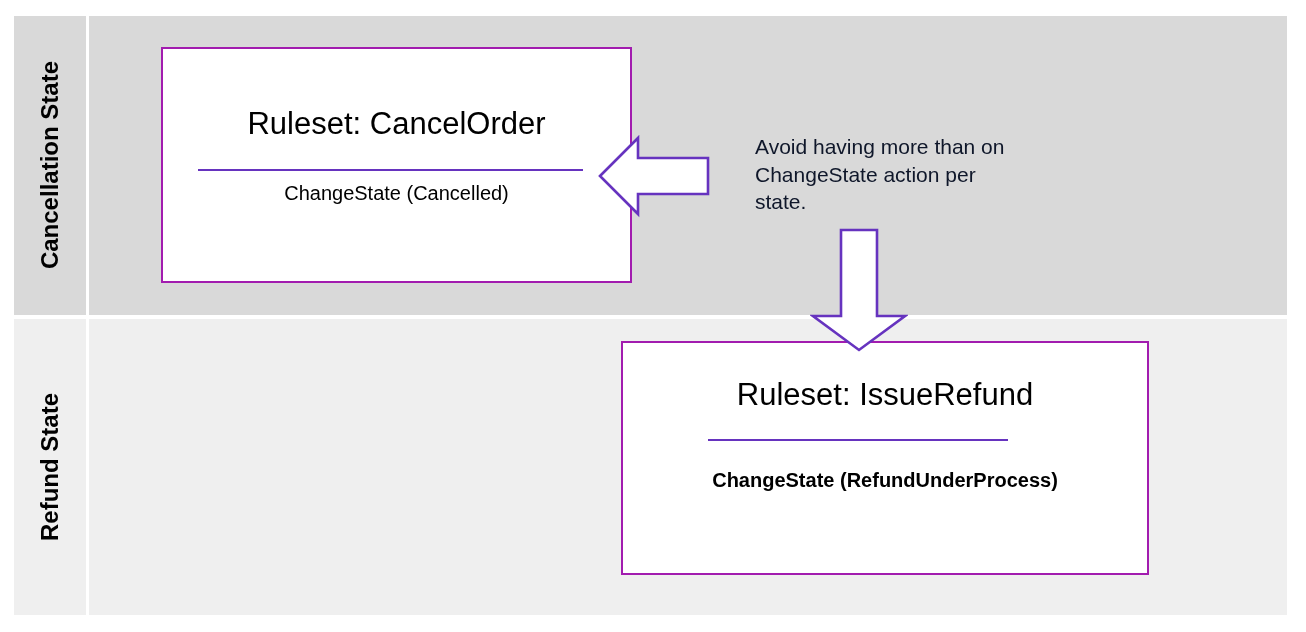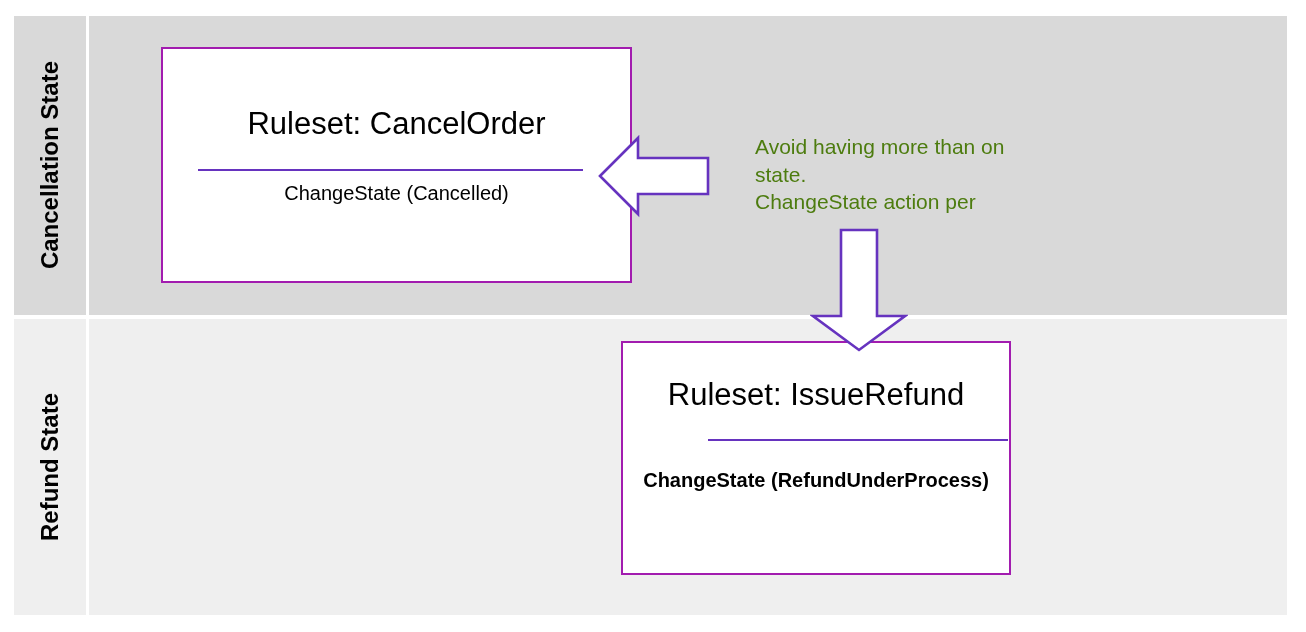--- a/index.html
+++ b/index.html
@@ -102,21 +102,21 @@
   
   #box-cancel-order {
     left: 147px; top: 31px; width: 471px; height: 236px;
   }
   #box-cancel-order .ruleset-title  { top: 58px; }
   #box-cancel-order .ruleset-rule   { left: 35px; width: 385px; top: 120px; }
   #box-cancel-order .ruleset-action { top: 133px; text-align: center; }
 
   
   #box-issue-refund {
-    left: 607px; top: 325px; width: 390px; height: 234px;
+    left: 607px; top: 325px; width: 528px; height: 234px;
   }
   #box-issue-refund .ruleset-title  { top: 35px; }
   #box-issue-refund .ruleset-rule   { left: 85px; width: 300px; top: 96px; }
   #box-issue-refund .ruleset-action { top: 126px; font-weight: bold; }
 
   
   .arrow {
     position: absolute;
   }
   #arrow-left {
@@ -127,21 +127,21 @@
   }
 
   
   #annotation-note {
     position: absolute;
     left: 741px;
     top: 117px;
     width: 320px;
     font-size: 21px;
     line-height: 1.32;
-    color: #4d7c0f;
+    color: #0f172a;
   }
 </style>
 </head>
 <body>
 
 <div id="diagram">
 
   <div class="lane lane-cancellation">
 
     <div class="lane-header">
@@ -175,17 +175,17 @@
   <svg class="arrow" id="arrow-left" viewBox="0 0 112 96">
     <polygon points="2,48 40,10 40,30 110,30 110,66 40,66 40,86" fill="#ffffff" stroke="#6633bf" stroke-width="2.6" stroke-linejoin="miter"></polygon>
   </svg>
 
   <svg class="arrow" id="arrow-down" viewBox="0 0 98 124">
     <polygon points="31,2 67,2 67,88 95,88 49,122 3,88 31,88" fill="#ffffff" stroke="#6633bf" stroke-width="2.6" stroke-linejoin="miter"></polygon>
   </svg>
 
   <div id="annotation-note">
     <div>Avoid having more than on</div>
+    <div>ChangeState action per</div>
     <div>state.</div>
-    <div>ChangeState action per</div>
   </div>
 
 </div>
 
 </body></html>

